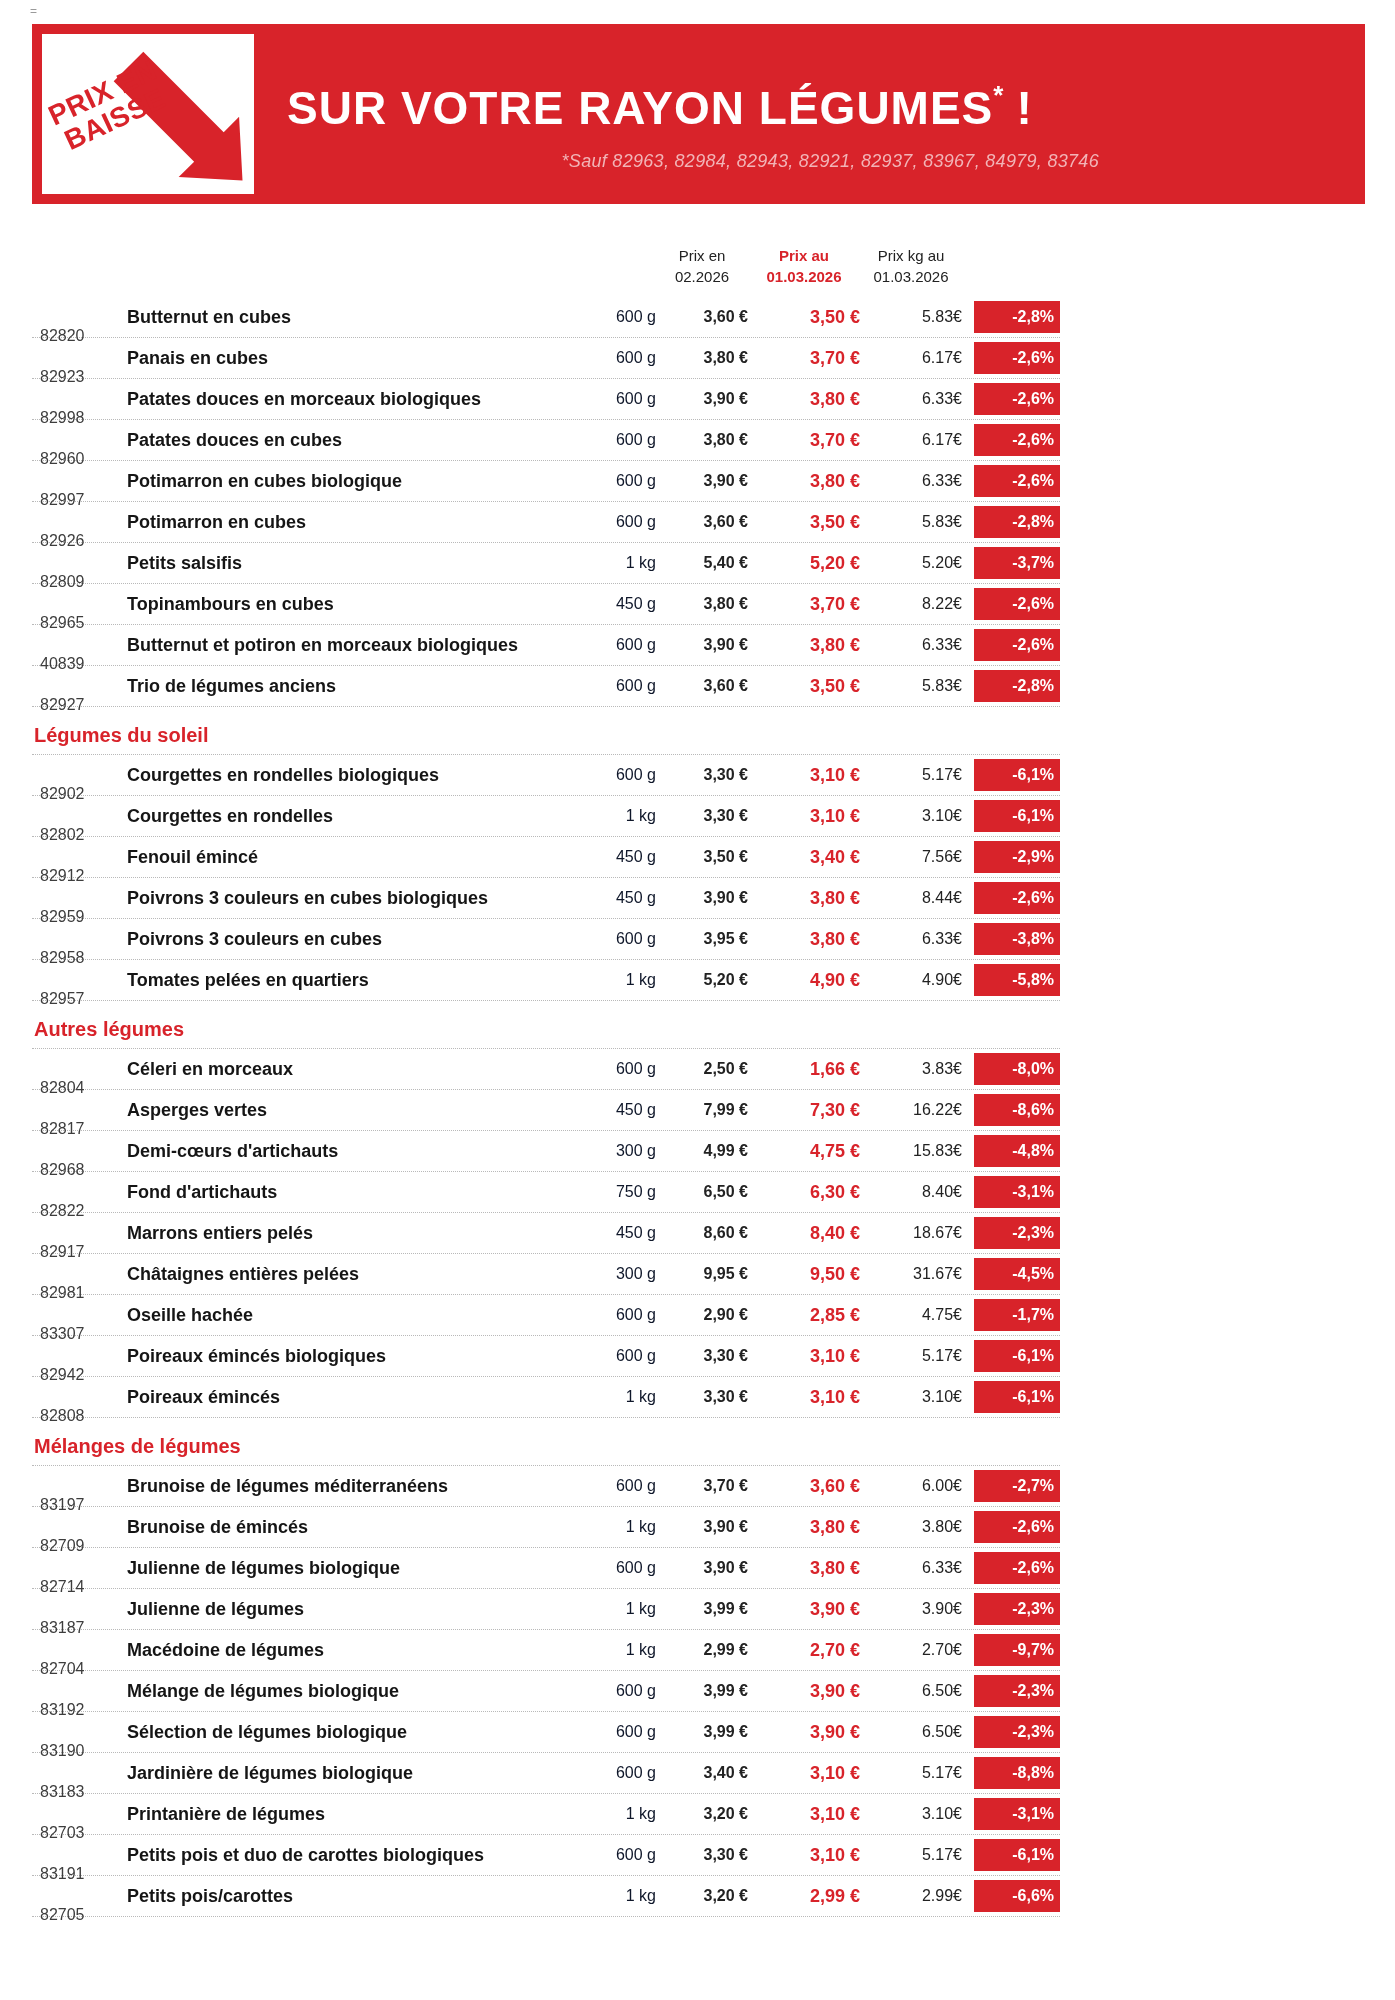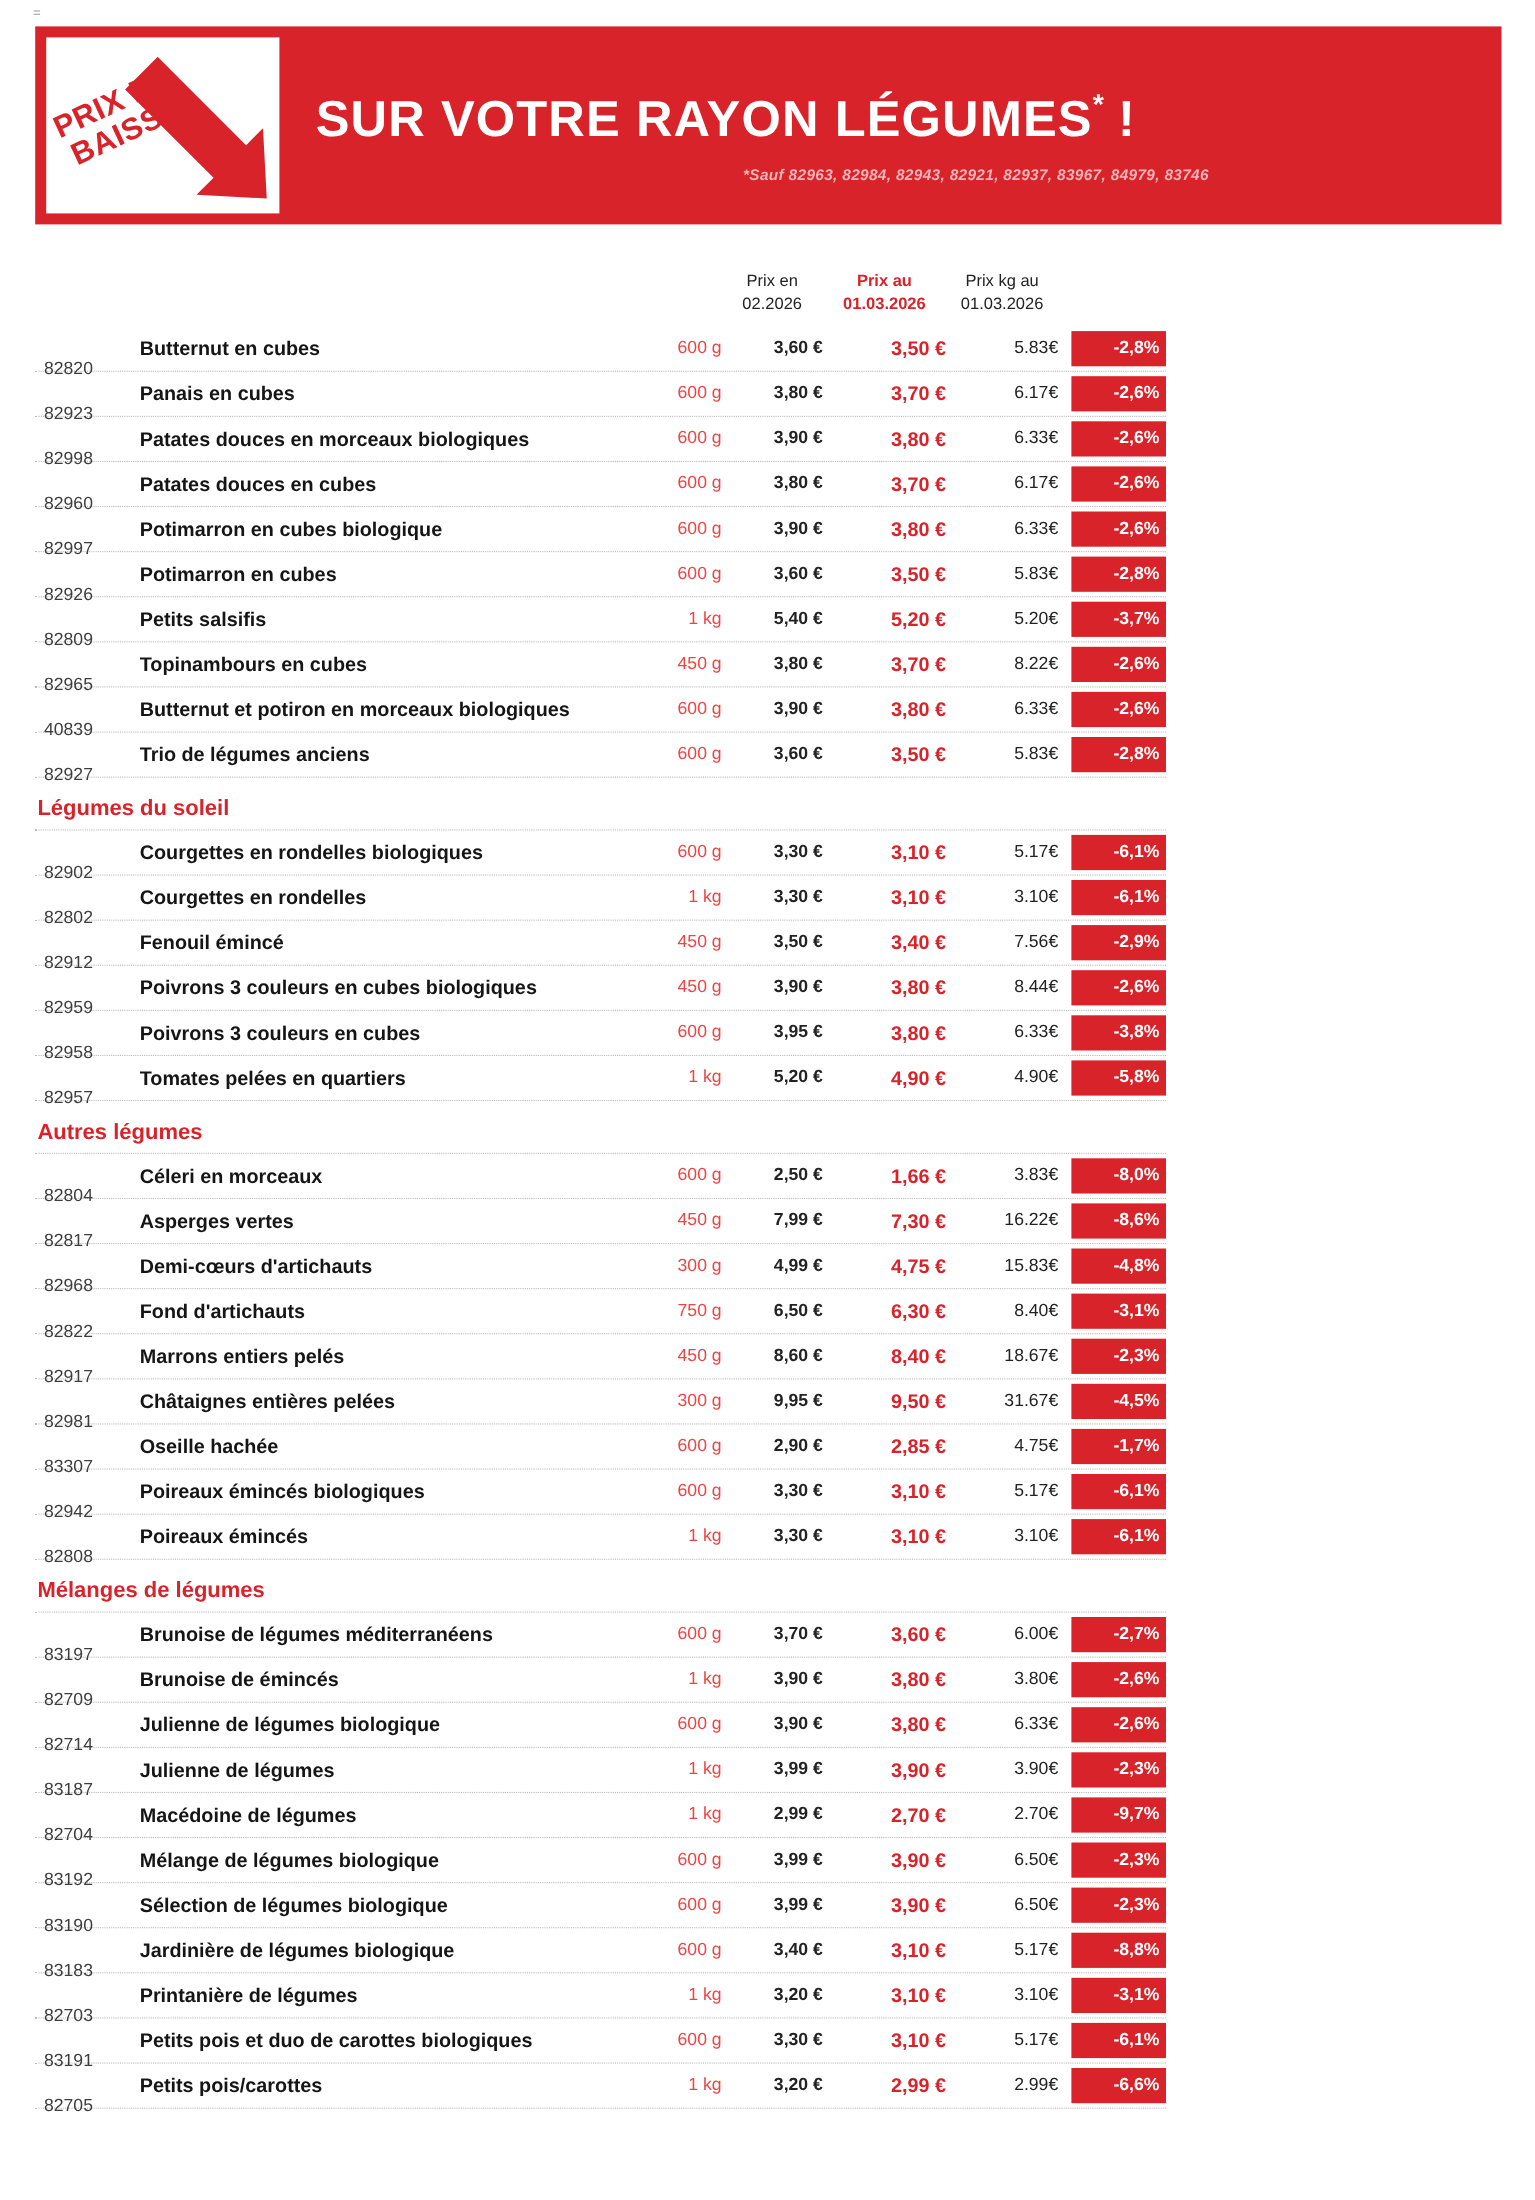--- a/index.html
+++ b/index.html
@@ -22,41 +22,41 @@
     text-align:center;width:130px;
   }
   .head-text{position:absolute;left:255px;top:0;width:812px;height:100%;}
   .title{
     margin-top:56px;text-align:left;color:#ffffff;font-weight:700;font-size:46px;
     letter-spacing:1px;white-space:nowrap;
   }
   .title .star{font-size:26px;vertical-align:20px;}
   .title .bang{margin-left:12px;}
   .subtitle{
-    margin-top:16px;text-align:right;color:#f2b4b7;font-style:italic;font-size:14px;letter-spacing:.3px;font-weight:bold;
+    margin-top:16px;text-align:right;color:#f2b4b7;font-style:italic;font-size:18px;letter-spacing:.3px;
   }
 
   
   .content{margin-left:32px;width:1028px;padding-top:245px;}
   .grid{display:grid;grid-template-columns:83px 1fr 80px 92px 112px 102px 98px;}
   .colheads{margin-bottom:10px;}
   .ch{text-align:center;font-size:15px;line-height:1.4;color:#222222;}
   .ch1{grid-column:4;}
   .ch2{grid-column:5;color:var(--red);font-weight:700;}
   .ch3{grid-column:6;}
 
   .section-title{
     color:var(--red);font-weight:700;font-size:20px;
     padding:17px 0 7px 2px;border-bottom:1px dotted #b9b9b9;
   }
   .row{height:41px;align-items:center;border-bottom:1px dotted #b9b9b9;}
   .c{white-space:nowrap;overflow:hidden;}
   .c.code{padding-left:8px;font-size:16px;color:#3d3d3d;margin-top:38px;}
   .c.name{padding-left:12px;font-size:18px;font-weight:700;color:#151515;}
-  .c.weight{text-align:right;font-size:16px;color:#ef4444;}
+  .c.weight{text-align:right;font-size:16px;color:#0f172a;}
   .c.old{text-align:right;font-size:16px;font-weight:700;color:#222222;}
   .c.new{text-align:right;font-size:18px;font-weight:700;color:var(--red);}
   .c.kg{text-align:right;font-size:16px;color:#222222;}
   .c.pct{
     margin-left:12px;height:32px;background:var(--red);color:#ffffff;
     font-weight:700;font-size:16px;display:flex;align-items:center;justify-content:flex-end;
     padding-right:6px;overflow:visible;
   }
 </style>
 </head>

